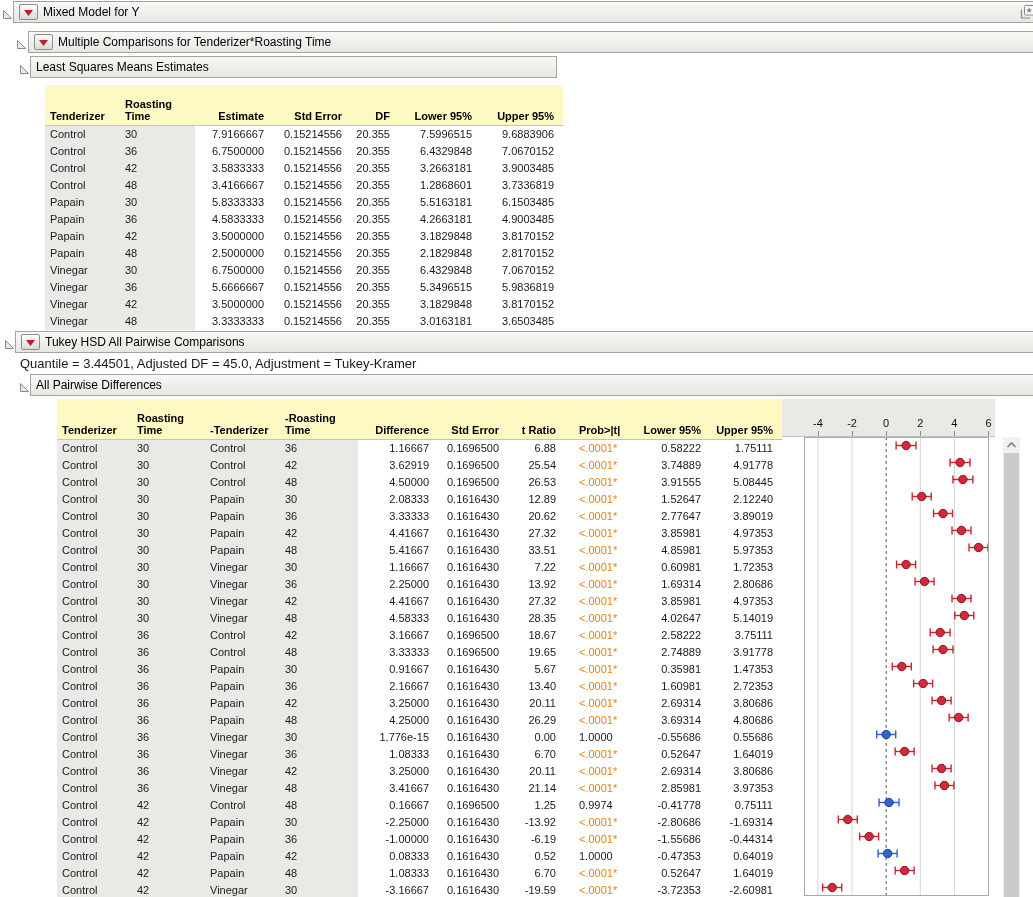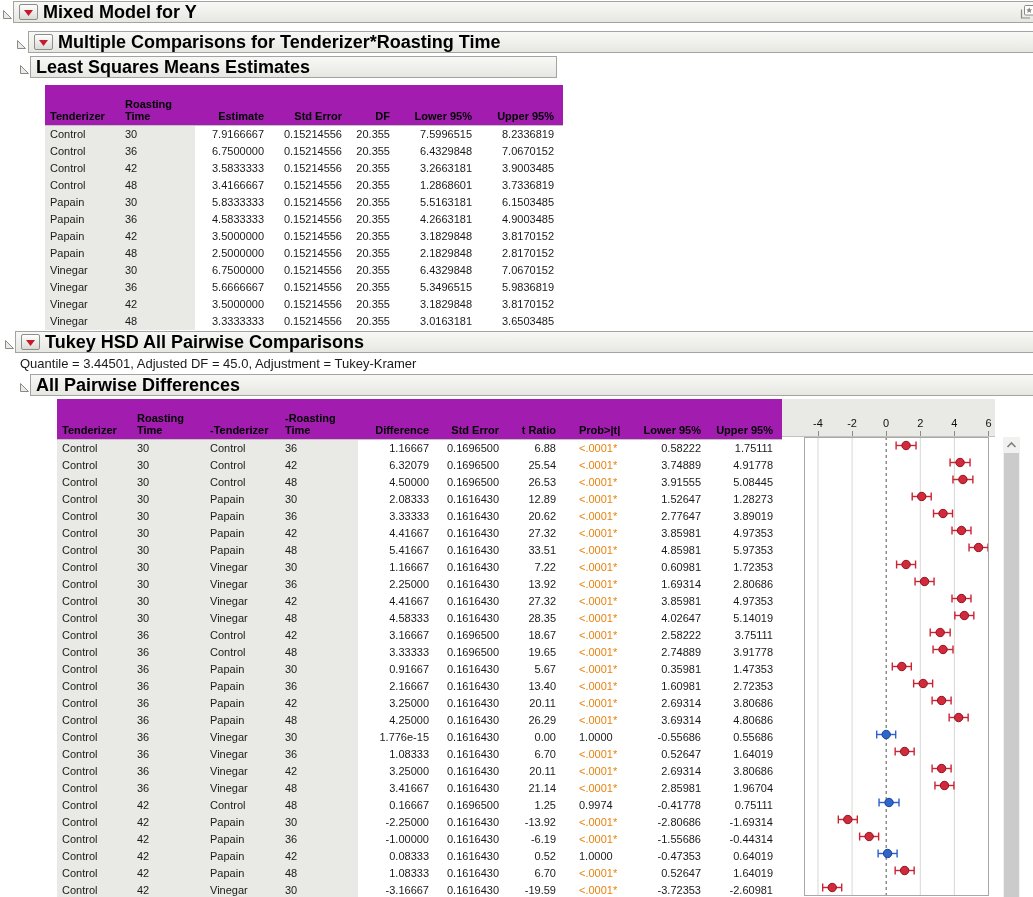--- a/index.html
+++ b/index.html
@@ -7,35 +7,35 @@
     position:relative;width:1033px;height:897px;overflow:hidden;
     background:#ffffff;color:#111;
     font-family:"Liberation Sans",sans-serif;
   }
   
   .obar{
     position:absolute;height:20px;display:flex;align-items:center;gap:5px;
     padding:0 5px;background:linear-gradient(#f8f8f6,#e7e7e2);
     border:1px solid #a3a39f;
   }
-  .obar .t{font-weight:bold;font-size:18px;white-space:nowrap;color:#000}
+  .obar .t{font-weight:normal;font-size:12px;white-space:nowrap;color:#000}
   .disc{position:absolute;width:11px;height:11px}
   .rbtn{
     width:17px;height:14px;flex:0 0 auto;border:1px solid #8d8d89;border-radius:2px;
     background:linear-gradient(#ffffff,#d9d9d5);
     display:flex;align-items:center;justify-content:center;cursor:pointer;
   }
   .repbtn{margin-left:auto;width:20px;height:17px;display:flex;align-items:center;justify-content:center;cursor:pointer}
   .note{position:absolute;font-size:13px;color:#1a1a1a;white-space:nowrap}
 
   
   table{border-collapse:collapse;table-layout:fixed}
   th,td{font-size:11px;overflow:hidden;white-space:nowrap}
   th{
-    background:#a21caf;font-weight:bold;vertical-align:bottom;height:37px;
+    background:#fef9c3;font-weight:bold;vertical-align:bottom;height:37px;
     padding:0 9px 3px 5px;white-space:pre-line;border-bottom:1px solid #c2c2be;color:#000;
   }
   td{height:17px;line-height:17px;padding:0 9px 0 5px;color:#1a1a1a}
   td.lab{background:#e9e9e6}
   .ar{text-align:right}
   .al{text-align:left}
   th.pcol,td.pcol{padding-left:14px}
   td.sig{color:#e8820e}
 
   .lswrap{position:absolute;left:45px;top:85px}
@@ -122,21 +122,21 @@
         </tr>
       </thead>
       <tbody>
         <tr>
           <td class="al lab">Control</td>
           <td class="al lab">30</td>
           <td class="ar">7.9166667</td>
           <td class="ar">0.15214556</td>
           <td class="ar">20.355</td>
           <td class="ar">7.5996515</td>
-          <td class="ar">8.2336819</td>
+          <td class="ar">9.6883906</td>
         </tr>
         <tr>
           <td class="al lab">Control</td>
           <td class="al lab">36</td>
           <td class="ar">6.7500000</td>
           <td class="ar">0.15214556</td>
           <td class="ar">20.355</td>
           <td class="ar">6.4329848</td>
           <td class="ar">7.0670152</td>
         </tr>
@@ -300,21 +300,21 @@
           <td class="ar">6.88</td>
           <td class="al pcol sig">&lt;.0001*</td>
           <td class="ar">0.58222</td>
           <td class="ar">1.75111</td>
         </tr>
         <tr>
           <td class="al lab">Control</td>
           <td class="al lab">30</td>
           <td class="al lab">Control</td>
           <td class="al lab">42</td>
-          <td class="ar">6.32079</td>
+          <td class="ar">3.62919</td>
           <td class="ar">0.1696500</td>
           <td class="ar">25.54</td>
           <td class="al pcol sig">&lt;.0001*</td>
           <td class="ar">3.74889</td>
           <td class="ar">4.91778</td>
         </tr>
         <tr>
           <td class="al lab">Control</td>
           <td class="al lab">30</td>
           <td class="al lab">Control</td>
@@ -329,21 +329,21 @@
         <tr>
           <td class="al lab">Control</td>
           <td class="al lab">30</td>
           <td class="al lab">Papain</td>
           <td class="al lab">30</td>
           <td class="ar">2.08333</td>
           <td class="ar">0.1616430</td>
           <td class="ar">12.89</td>
           <td class="al pcol sig">&lt;.0001*</td>
           <td class="ar">1.52647</td>
-          <td class="ar">1.28273</td>
+          <td class="ar">2.12240</td>
         </tr>
         <tr>
           <td class="al lab">Control</td>
           <td class="al lab">30</td>
           <td class="al lab">Papain</td>
           <td class="al lab">36</td>
           <td class="ar">3.33333</td>
           <td class="ar">0.1616430</td>
           <td class="ar">20.62</td>
           <td class="al pcol sig">&lt;.0001*</td>
@@ -533,21 +533,21 @@
         <tr>
           <td class="al lab">Control</td>
           <td class="al lab">36</td>
           <td class="al lab">Vinegar</td>
           <td class="al lab">48</td>
           <td class="ar">3.41667</td>
           <td class="ar">0.1616430</td>
           <td class="ar">21.14</td>
           <td class="al pcol sig">&lt;.0001*</td>
           <td class="ar">2.85981</td>
-          <td class="ar">1.96704</td>
+          <td class="ar">3.97353</td>
         </tr>
         <tr>
           <td class="al lab">Control</td>
           <td class="al lab">42</td>
           <td class="al lab">Control</td>
           <td class="al lab">48</td>
           <td class="ar">0.16667</td>
           <td class="ar">0.1696500</td>
           <td class="ar">1.25</td>
           <td class="al pcol">0.9974</td>

